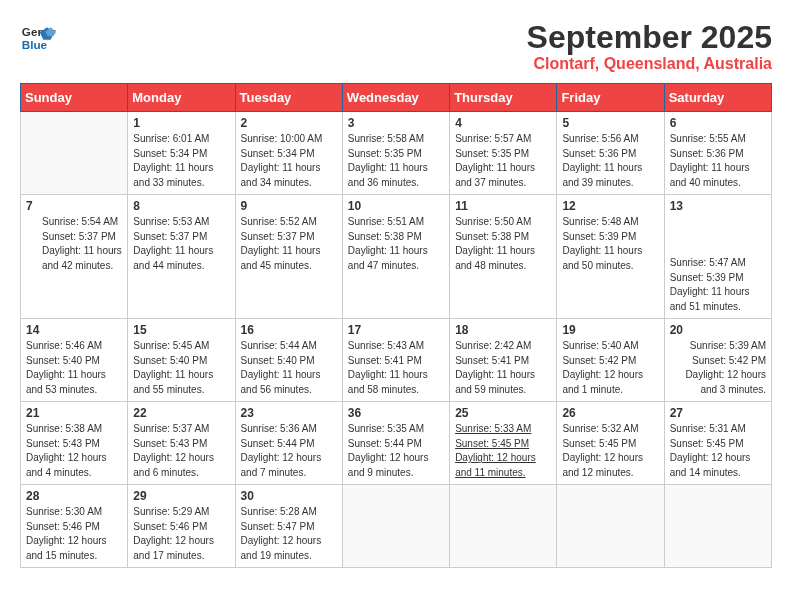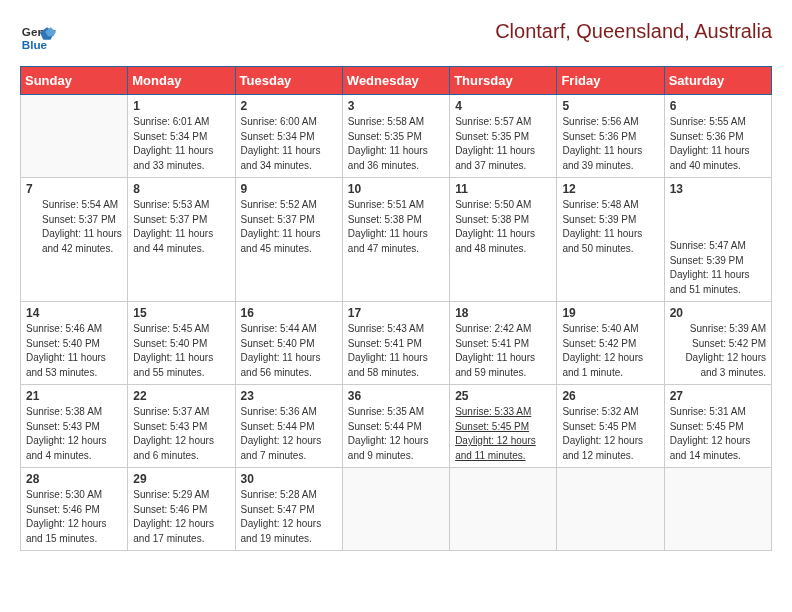--- a/index.html
+++ b/index.html
@@ -28,23 +28,23 @@
     .title-block {
       text-align: right;
     }
     .title-block h1 {
       font-size: 32px;
       font-weight: bold;
       color: #333;
       line-height: 1.1;
     }
     .title-block h2 {
-      font-size: 20px;
-      font-weight: normal;
-      color: #7f1d1d;
+      font-size: 16px;
+      font-weight: bold;
+      color: #ef4444;
     }
     .calendar {
       width: 100%;
       border-collapse: collapse;
       border: 1px solid #ccc;
     }
     .calendar thead tr th {
       background-color: #ef4444;
       color: #fff;
       font-size: 13px;
@@ -84,20 +84,21 @@
 <div class="header">
   <div class="logo">
     <svg class="logo-icon" viewBox="0 0 40 40" xmlns="http://www.w3.org/2000/svg">
       <text x="2" y="18" font-size="13" font-weight="bold" fill="#333">General</text>
       <text x="2" y="32" font-size="13" font-weight="bold" fill="#1a6ab1">Blue</text>
       <polygon points="30,8 38,14 34,22 26,22 22,14" fill="#2e75b6"></polygon>
       <polygon points="34,8 40,13 37,18 31,18 28,13" fill="#5ba3d9"></polygon>
     </svg>
   </div>
   <div class="title-block">
+    <h1>September 2025</h1>
     <h2>Clontarf, Queensland, Australia</h2>
   </div>
 </div>
 
 <table class="calendar">
   <thead>
     <tr>
     <th>Sunday</th>
         <th>Monday</th>
         <th>Tuesday</th>
@@ -112,21 +113,21 @@
         <td class="empty"></td>
         <td>
           <span class="day-num">1</span>
           <div class="day-info" style="white-space: pre-line;">Sunrise: 6:01 AM
 Sunset: 5:34 PM
 Daylight: 11 hours
 and 33 minutes.</div>
         </td>
         <td>
           <span class="day-num">2</span>
-          <div class="day-info" style="white-space: pre-line;">Sunrise: 6:00 AM
+          <div class="day-info" style="white-space: pre-line;">Sunrise: 10:00 AM
 Sunset: 5:34 PM
 Daylight: 11 hours
 and 34 minutes.</div>
         </td>
         <td>
           <span class="day-num">3</span>
           <div class="day-info" style="white-space: pre-line;">Sunrise: 5:58 AM
 Sunset: 5:35 PM
 Daylight: 11 hours
 and 36 minutes.</div>

